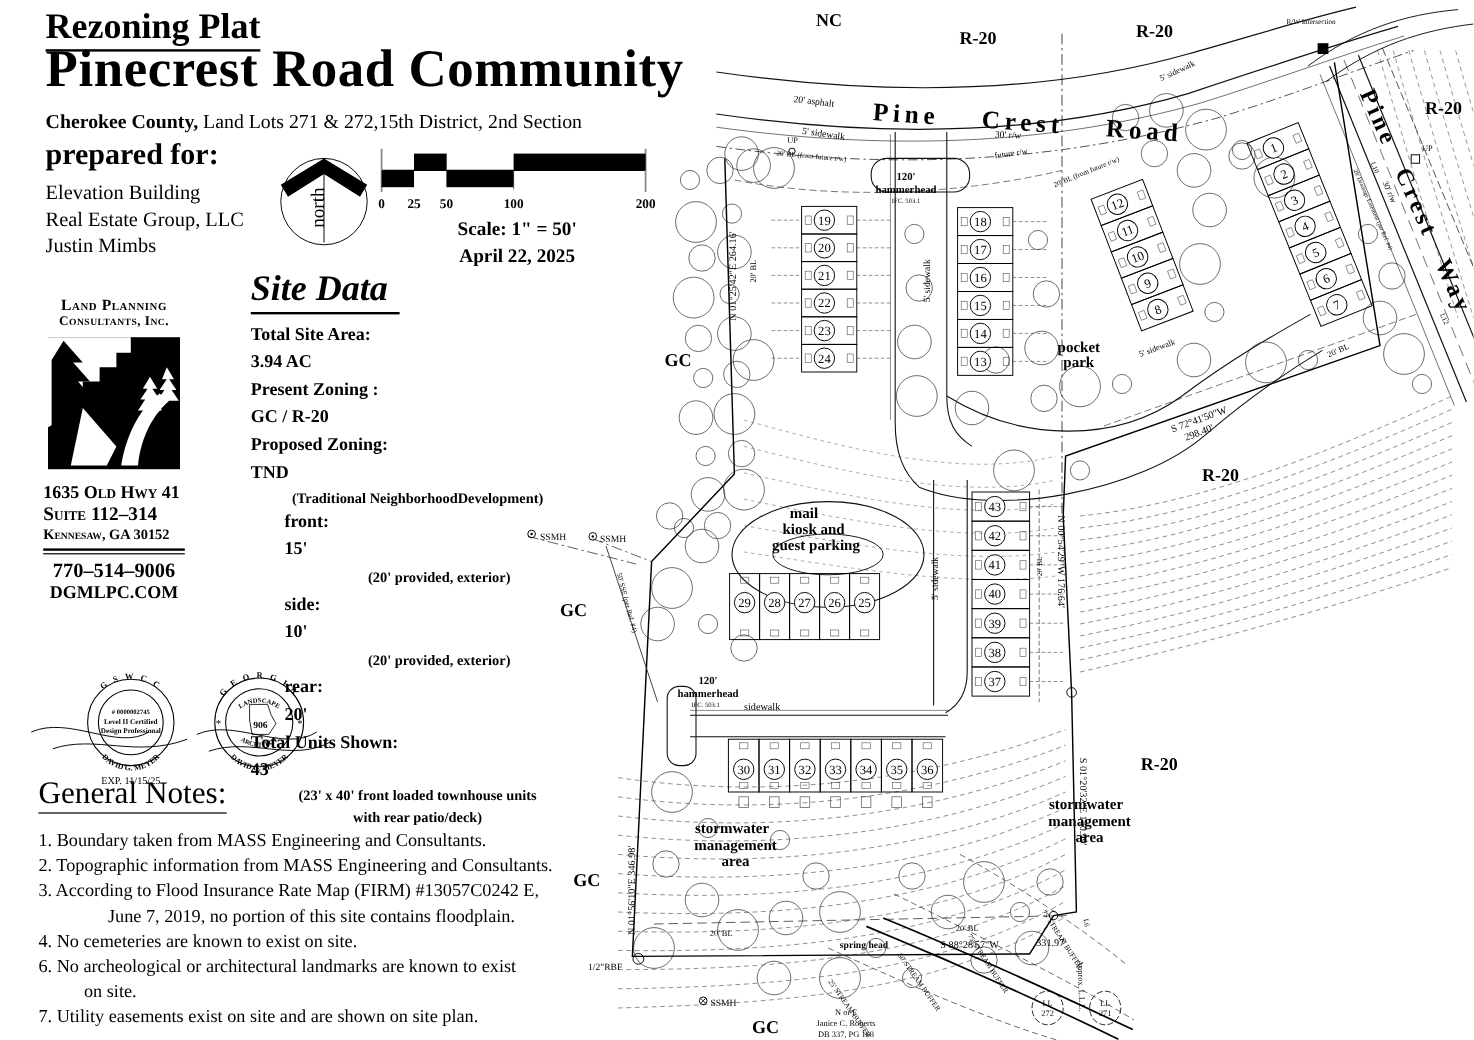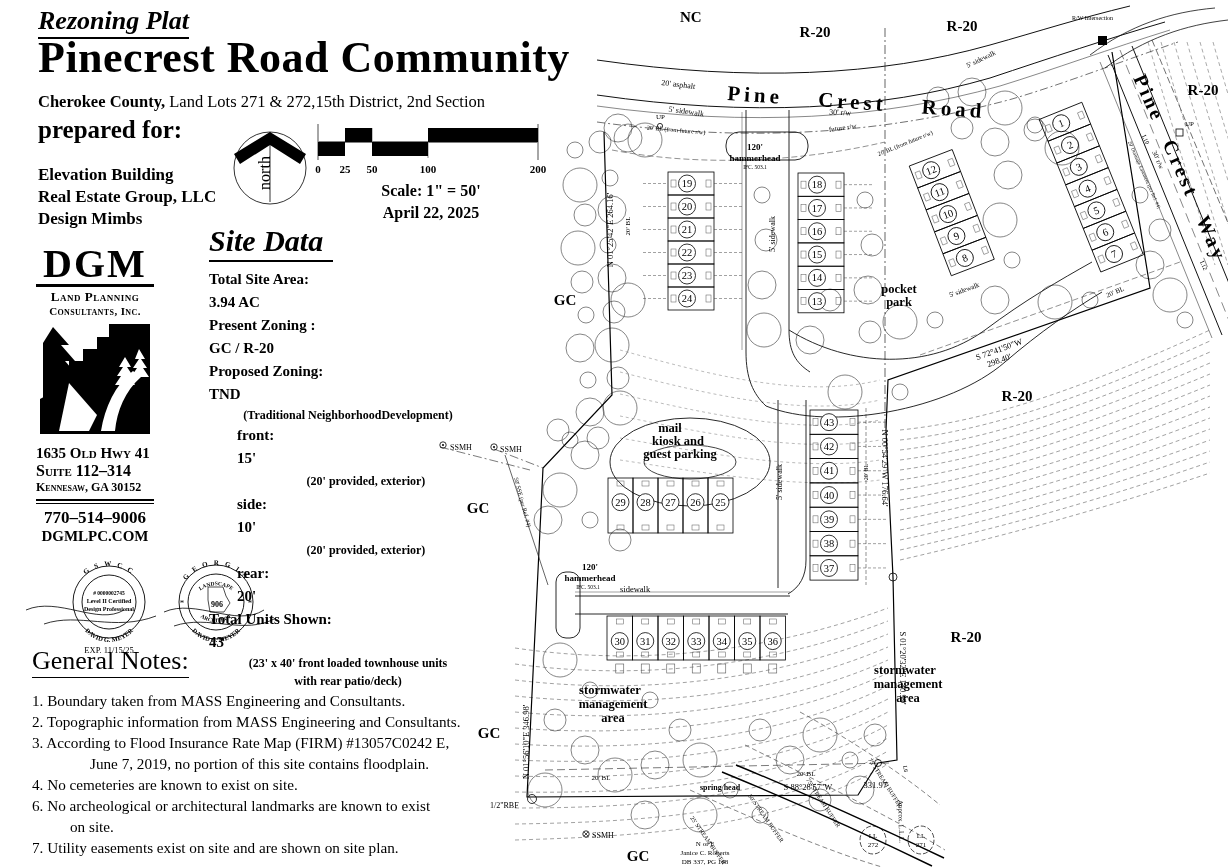--- a/index.html
+++ b/index.html
@@ -1,26 +1,26 @@
 <!DOCTYPE html>
 <html><head>
 <meta charset="utf-8">
 <style>
   html,body{margin:0;padding:0;background:#fff;}
   body{width:1228px;height:867px;position:relative;overflow:hidden;
        font-family:"Liberation Serif","DejaVu Serif",serif;color:#000;}
   .abs{position:absolute;}
   
-  .doc-type{left:38px;top:6px;font-size:26px;font-weight:bold;font-style:italic;
+  .doc-type{left:38px;top:6px;font-size:30px;font-weight:bold;
             border-bottom:2px solid #000;padding-bottom:1px;}
   .main-title{left:38px;top:32px;font-size:44px;font-weight:bold;letter-spacing:.5px;}
   .subtitle{left:38px;top:92px;font-size:16.5px;}
   .subtitle b{font-weight:bold;}
   .prepared{left:38px;top:116px;font-size:25px;font-weight:bold;}
-  .client{left:38px;top:164px;font-size:17px;font-weight:bold;line-height:22px;}
+  .client{left:38px;top:150px;font-size:17px;font-weight:normal;line-height:22px;}
   
   .dgm{left:36px;top:244px;width:118px;text-align:center;}
   .dgm-name{font-size:40px;font-weight:bold;letter-spacing:2px;line-height:40px;
             border-bottom:3px solid #000;}
   .dgm-tag1{font-size:13px;font-weight:bold;font-variant:small-caps;letter-spacing:.5px;margin-top:2px;}
   .dgm-tag2{font-size:11px;font-weight:bold;font-variant:small-caps;letter-spacing:.4px;}
   .dgm-addr{margin-top:6px;font-weight:bold;font-variant:small-caps;text-align:left;}
   .dgm-addr .a1{font-size:15px;}
   .dgm-addr .a2{font-size:16px;}
   .dgm-addr .a3{font-size:12px;}
@@ -703,21 +703,21 @@
 
 <div class="abs doc-type">Rezoning Plat</div>
 <div class="abs main-title">Pinecrest Road Community</div>
 <div class="abs subtitle">
   <b>Cherokee County,</b><span> Land Lots 271 &amp; 272,15th District, 2nd Section</span>
 </div>
 <div class="abs prepared">prepared for:</div>
 <div class="abs client">
   <div>Elevation Building</div>
   <div>Real Estate Group, LLC</div>
-  <div>Design Mimbs</div>
+  <div>Justin Mimbs</div>
 </div>
 
 <svg class="abs" style="left:228px;top:118px;" width="84" height="92" viewBox="0 0 84 92">
   <circle cx="42" cy="50" r="36" fill="none" stroke="#000" stroke-width="0.8"></circle>
   <path d="M 6,36 L 42,14 L 78,36 L 72,46 L 42,27 L 12,46 Z" fill="#000"></path>
   <line x1="42" y1="14" x2="42" y2="84" stroke="#000" stroke-width="0.8"></line>
   <text x="42" y="55" text-anchor="middle" transform="rotate(-90,42,55)" style="font-size:16px">north</text>
 </svg>
 
 <svg class="abs" style="left:313px;top:118px;" width="240" height="110" viewBox="0 0 240 110">
@@ -735,21 +735,20 @@
     <text x="32" y="55">25</text>
     <text x="59" y="55">50</text>
     <text x="115" y="55">100</text>
     <text x="225" y="55">200</text>
   </g>
   <text x="118" y="78" text-anchor="middle" style="font-size:16px;font-weight:bold">Scale: 1" = 50'</text>
   <text x="118" y="100" text-anchor="middle" style="font-size:16px;font-weight:bold">April 22, 2025</text>
 </svg>
 
 <div class="abs dgm">
-  <div class="dgm-name">DGM</div>
   <div class="dgm-tag1">Land Planning</div>
   <div class="dgm-tag2">Consultants, Inc.</div>
   <svg width="112" height="112" viewBox="0 0 112 112" style="margin-top:6px">
     <rect x="1" y="1" width="110" height="110" fill="#000"></rect>
     <path d="M 1,1 L 70,1 L 70,14 L 58,14 L 58,26 L 44,26 L 44,38 L 30,38 L 30,52 L 16,52 L 16,68 L 1,76 Z" fill="#fff"></path>
     <path d="M 14,4 L 30,22 L 22,22 L 36,38 L 26,38 L 40,54 L 18,54 L 18,90 L 4,90 L 4,20 Z" fill="#000"></path>
     <path d="M 62,108 C 66,84 76,62 94,48 L 102,54 C 86,68 78,88 76,108 Z" fill="#fff"></path>
     <path d="M 86,34 L 92,44 L 88,44 L 94,53 L 90,53 L 96,62 L 76,62 L 82,53 L 78,53 L 84,44 L 80,44 Z" fill="#fff"></path>
     <path d="M 100,26 L 106,36 L 102,36 L 108,45 L 104,45 L 110,54 L 92,54 L 98,45 L 94,45 L 100,36 L 96,36 Z" fill="#fff"></path>
     <path d="M 30,60 L 58,92 L 50,108 L 20,108 Z" fill="#fff"></path>

